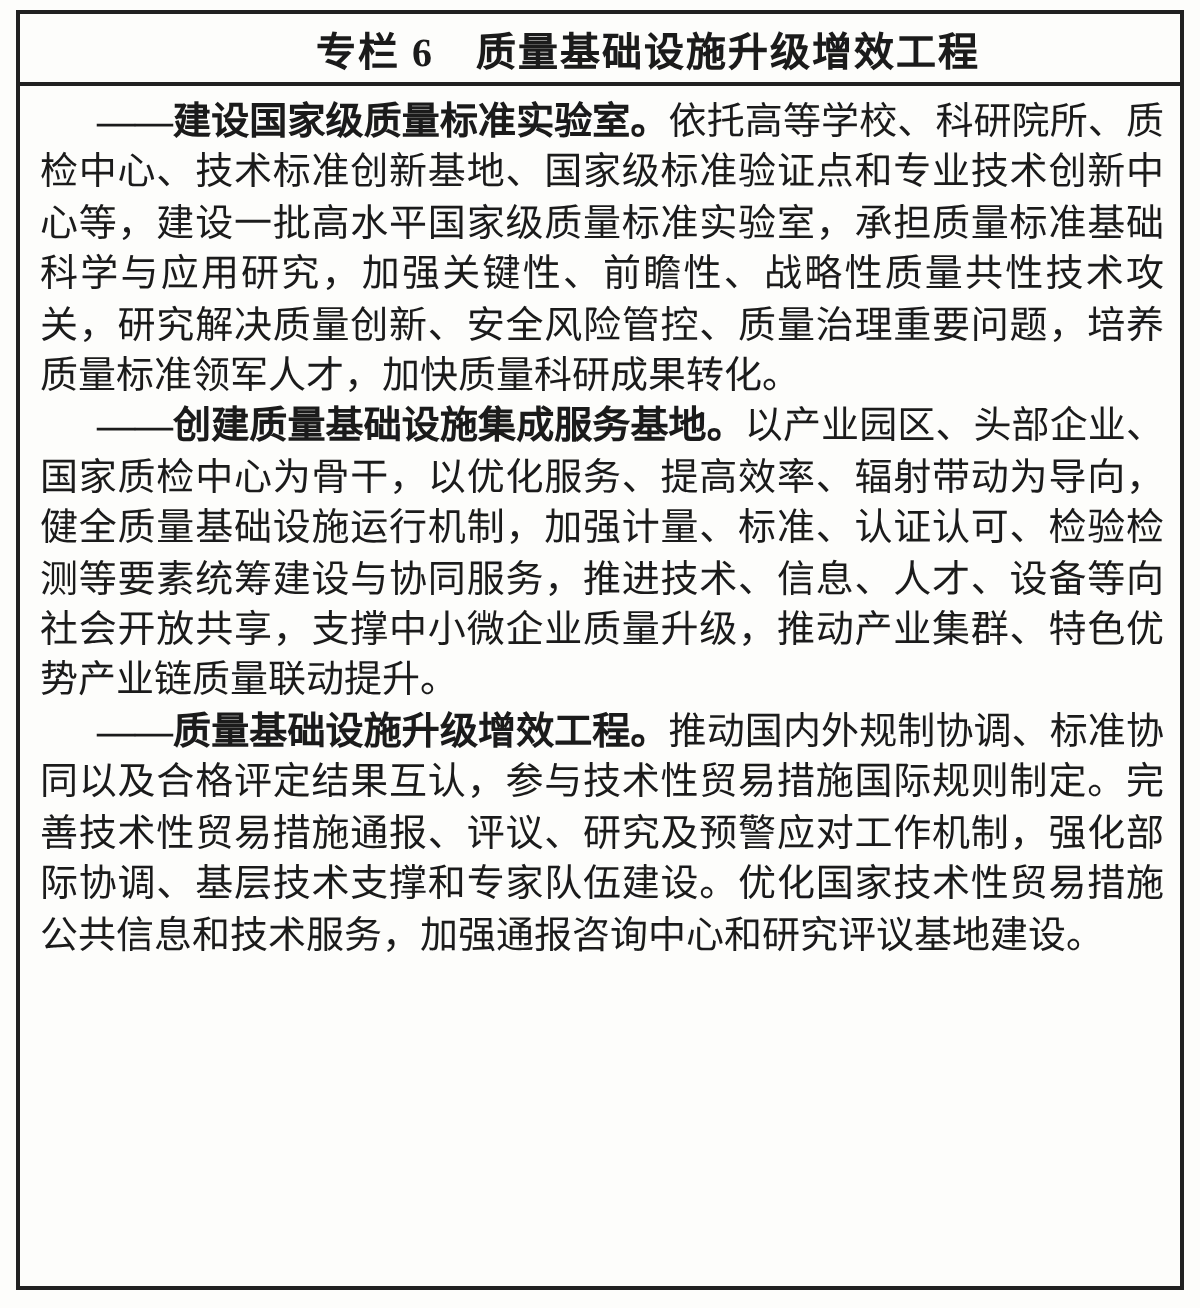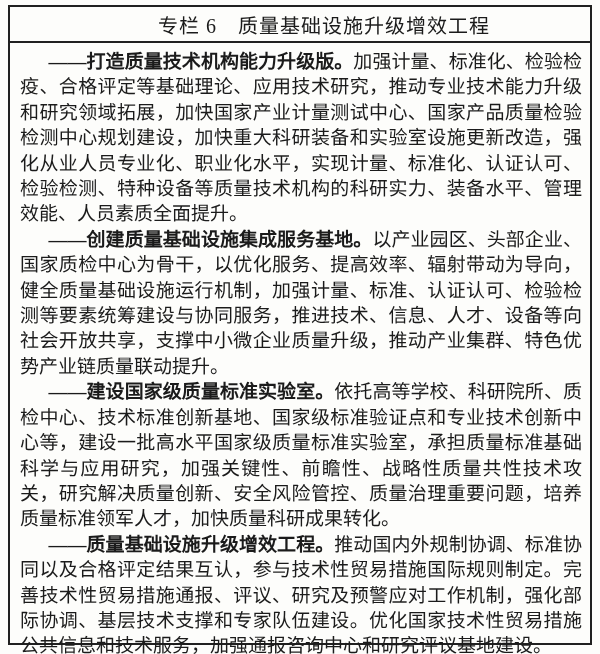--- a/index.html
+++ b/index.html
@@ -22,21 +22,21 @@
     border: 2px solid #212121;
     background: #fdfdfb;
   }
   .panel-title {
     box-sizing: border-box;
     height: 36px;
     border-bottom: 2px solid #212121;
     display: flex;
     align-items: center;
     justify-content: center;
-    font-weight: normal;
+    font-weight: bold;
     font-size: 20px;
     letter-spacing: 1px;
     white-space: pre;
     padding-left: 48px;
   }
   .panel-body {
     box-sizing: border-box;
     padding: 6px 8px 8px 10px;
     font-size: 19px;
     line-height: 25.4px;
@@ -50,18 +50,17 @@
   .lead {
     font-weight: bold;
   }
 </style>
 </head>
 <body>
 
 <div class="panel">
   <div class="panel-title">专栏 6　质量基础设施升级增效工程</div>
   <div class="panel-body">
-    <p><span class="lead">——打造质量技术机构能力升级版。</span><span>加强计量、标准化、检验检疫、合格评定等基础理论、应用技术研究，推动专业技术能力升级和研究领域拓展，加快国家产业计量测试中心、国家产品质量检验检测中心规划建设，加快重大科研装备和实验室设施更新改造，强化从业人员专业化、职业化水平，实现计量、标准化、认证认可、检验检测、特种设备等质量技术机构的科研实力、装备水平、管理效能、人员素质全面提升。</span></p>
+    <p><span class="lead">——建设国家级质量标准实验室。</span><span>依托高等学校、科研院所、质检中心、技术标准创新基地、国家级标准验证点和专业技术创新中心等，建设一批高水平国家级质量标准实验室，承担质量标准基础科学与应用研究，加强关键性、前瞻性、战略性质量共性技术攻关，研究解决质量创新、安全风险管控、质量治理重要问题，培养质量标准领军人才，加快质量科研成果转化。</span></p>
     <p><span class="lead">——创建质量基础设施集成服务基地。</span><span>以产业园区、头部企业、国家质检中心为骨干，以优化服务、提高效率、辐射带动为导向，健全质量基础设施运行机制，加强计量、标准、认证认可、检验检测等要素统筹建设与协同服务，推进技术、信息、人才、设备等向社会开放共享，支撑中小微企业质量升级，推动产业集群、特色优势产业链质量联动提升。</span></p>
-    <p><span class="lead">——建设国家级质量标准实验室。</span><span>依托高等学校、科研院所、质检中心、技术标准创新基地、国家级标准验证点和专业技术创新中心等，建设一批高水平国家级质量标准实验室，承担质量标准基础科学与应用研究，加强关键性、前瞻性、战略性质量共性技术攻关，研究解决质量创新、安全风险管控、质量治理重要问题，培养质量标准领军人才，加快质量科研成果转化。</span></p>
     <p><span class="lead">——质量基础设施升级增效工程。</span><span>推动国内外规制协调、标准协同以及合格评定结果互认，参与技术性贸易措施国际规则制定。完善技术性贸易措施通报、评议、研究及预警应对工作机制，强化部际协调、基层技术支撑和专家队伍建设。优化国家技术性贸易措施公共信息和技术服务，加强通报咨询中心和研究评议基地建设。</span></p>
   </div>
 </div>
 
 </body></html>

